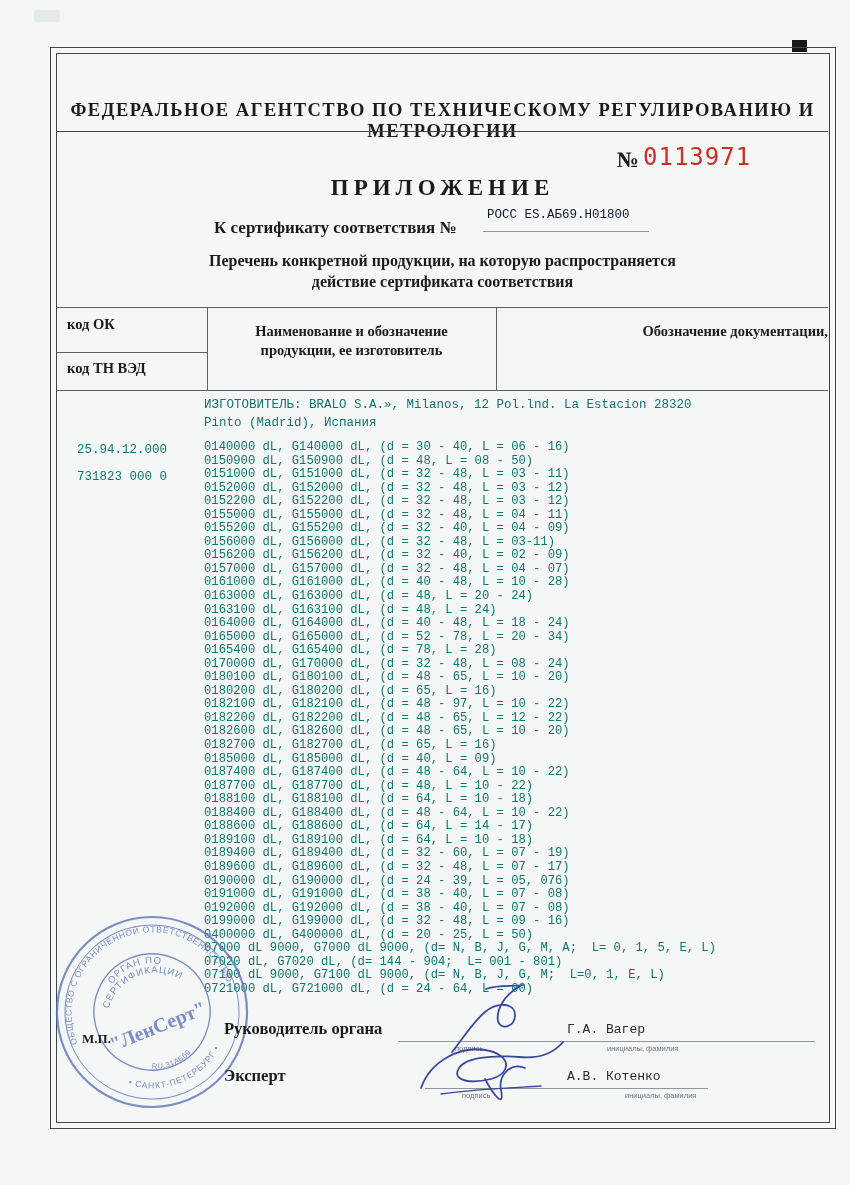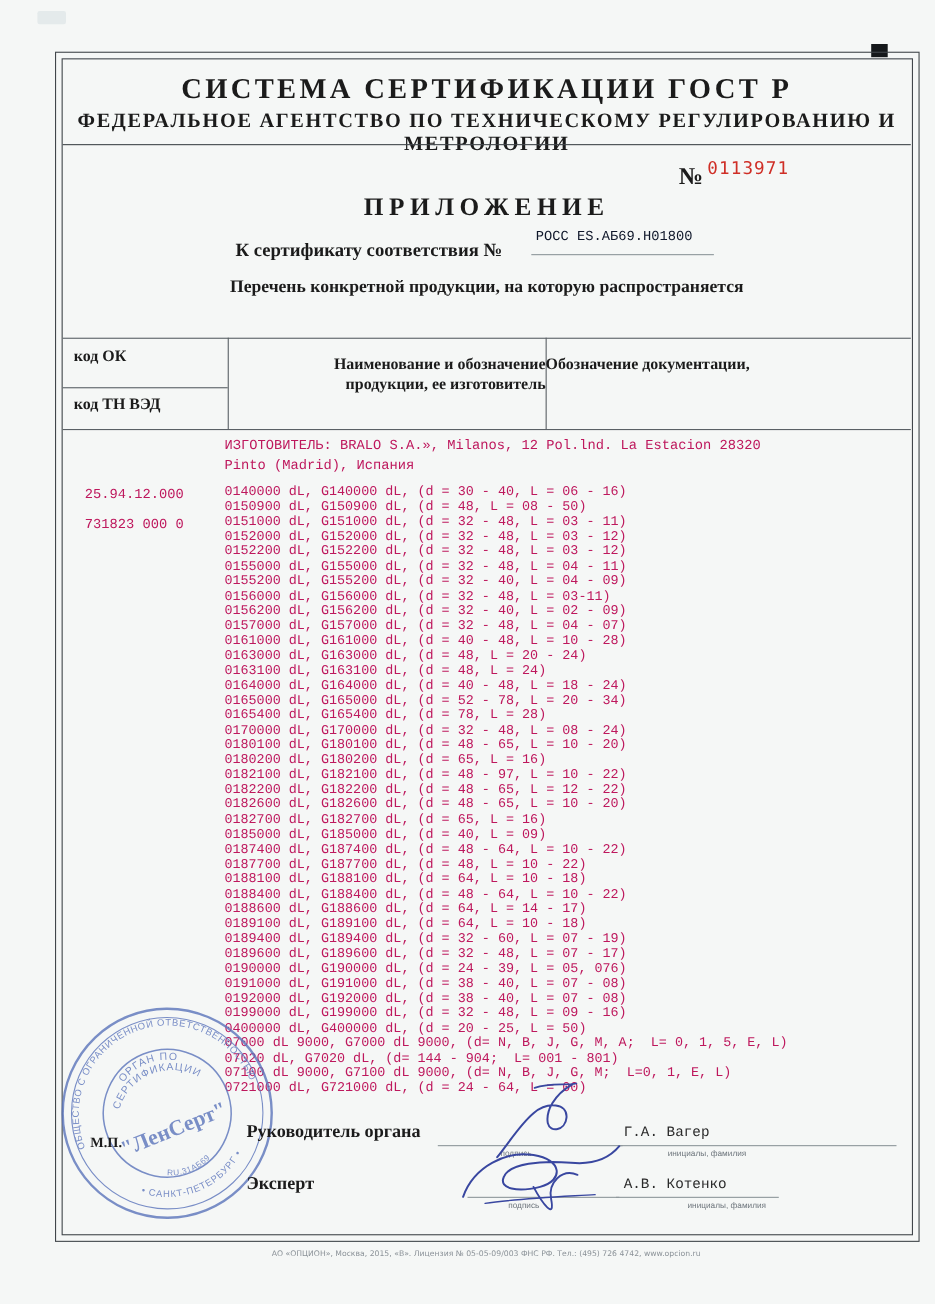--- a/index.html
+++ b/index.html
@@ -8,41 +8,41 @@
   .abs{position:absolute;}
   .ctr{left:57px;width:771px;text-align:center;}
   
   .outer-border{left:50px;top:47px;width:784px;height:1080px;border:1.6px solid #41464b;}
   .inner-border{left:56px;top:53px;width:772px;height:1068px;border:1px solid #41464b;}
   .head-divider{left:57px;top:131px;width:771px;border-top:1.5px solid #41464b;}
   
   .sys-title{top:66px;font-size:26px;font-weight:bold;letter-spacing:3px;}
   .agency{top:100px;font-size:18.5px;font-weight:bold;letter-spacing:1.5px;}
   .num-sign{left:617px;top:147px;font-size:22px;font-weight:bold;}
-  .blank-num{left:643px;top:143px;font-family:"DejaVu Sans Mono",monospace;font-size:16px;letter-spacing:1px;}
+  .blank-num{left:643px;top:143px;font-family:"DejaVu Sans Mono",monospace;font-size:24px;letter-spacing:1px;}
   .appendix-title{top:175px;font-size:23px;font-weight:bold;letter-spacing:5px;}
   .to-cert{left:214px;top:218px;font-size:17px;font-weight:600;}
   .cert-ref{left:487px;top:208px;font-family:"Liberation Mono",monospace;font-size:12.5px;color:#0f172a;}
   .ref-line{left:483px;top:231px;width:166px;border-bottom:1px solid #8e979c;}
   .scope1{top:252px;font-size:16px;font-weight:bold;}
   .scope2{top:273px;font-size:16px;font-weight:bold;}
   
   .t-line{border-top:1.3px solid #5a6065;}
   .t-top{left:57px;top:307px;width:771px;}
   .t-bot{left:57px;top:390px;width:771px;}
   .t-mid{left:57px;top:352px;width:150px;}
   .t-v{border-left:1.3px solid #5a6065;height:83px;top:307px;width:0;}
   .t-v1{left:207px;} .t-v2{left:496px;}
   .cell-label{font-size:14.5px;font-weight:600;}
   .kod-ok{left:67px;top:316px;}
   .kod-tnved{left:67px;top:360px;text-align:right;}
-  .col2-h{left:207px;top:322px;width:289px;text-align:right;line-height:19px;}
-  .col3-h{left:496px;top:322px;width:332px;text-align:left;line-height:19px;}
-  
-  pre{margin:0;font-family:"Liberation Mono",monospace;color:#be185d;}
+  .col2-h{left:207px;top:322px;width:289px;text-align:center;line-height:19px;}
+  .col3-h{left:496px;top:322px;width:332px;text-align:right;line-height:19px;}
+  
+  pre{margin:0;font-family:"Liberation Mono",monospace;color:#0f766e;}
   .manufacturer{left:204px;top:397px;font-size:12.5px;line-height:17.5px;}
   .code-ok{left:77px;top:443px;font-size:12.5px;}
   .code-tnved{left:77px;top:470px;font-size:12.5px;}
   .product-list{left:204px;top:441px;font-size:12.2px;line-height:13.55px;}
   
   .role{font-size:16.5px;font-weight:bold;}
   .head-role{left:224px;top:1019px;}
   .expert-role{left:224px;top:1066px;}
   .sig-line{border-bottom:1px solid #8e979c;height:0;}
   .head-sign-line{left:398px;top:1041px;width:168px;}
@@ -69,32 +69,32 @@
 <body>
 
 <div class="page">
 
   <div class="abs mark-left"></div>
   <div class="abs mark-right"></div>
 
   <div class="abs outer-border"></div>
   <div class="abs inner-border"></div>
 
-  <div class="abs ctr sys-title">СИСТЕМА СЕРТИФИКАЦИИ ГОСТ Р</div>
   <div class="abs ctr agency">ФЕДЕРАЛЬНОЕ АГЕНТСТВО ПО ТЕХНИЧЕСКОМУ РЕГУЛИРОВАНИЮ И МЕТРОЛОГИИ</div>
   <div class="abs head-divider"></div>
 
   <div class="abs num-sign">№</div>
   <div class="abs blank-num" style="color: rgb(207, 46, 38);">0113971</div>
 
   <div class="abs ctr appendix-title">ПРИЛОЖЕНИЕ</div>
   <div class="abs to-cert">К сертификату соответствия №</div>
   <div class="abs cert-ref">РОСС ES.АБ69.Н01800</div>
   <div class="abs ref-line"></div>
   <div class="abs ctr scope1">Перечень конкретной продукции,  на которую распространяется</div>
+  <div class="abs ctr scope2">действие сертификата соответствия</div>
 
   <div class="abs t-line t-top"></div>
   <div class="abs t-line t-bot"></div>
   <div class="abs t-line t-mid"></div>
   <div class="abs t-v t-v1"></div>
   <div class="abs t-v t-v2"></div>
   <div class="abs cell-label kod-ok">код ОК</div>
   <div class="abs cell-label kod-tnved">код ТН ВЭД</div>
   <div class="abs cell-label col2-h">
     <div>Наименование и обозначение</div>
@@ -200,14 +200,13 @@
   <svg class="abs sig1 sig-draw" width="115" height="72" viewBox="0 0 115 72" style="color:#3947a0">
     <path d="M82,3 C66,12 58,27 60,38 C62,47 76,45 77,33 C78,20 60,18 47,29 C35,39 26,54 14,69" fill="none" stroke="currentColor" stroke-width="1.8" stroke-linecap="round"></path>
     <path d="M48,6 C62,1 76,4 86,2" fill="none" stroke="currentColor" stroke-width="1.6" stroke-linecap="round"></path>
   </svg>
   <svg class="abs sig2 sig-draw" width="165" height="85" viewBox="0 0 165 85" style="color:#3947a0">
     <path d="M8,60 C18,32 48,18 72,22 C98,26 100,45 78,51 C58,56 40,53 45,42 C50,29 80,27 106,29 C126,31 140,26 150,14" fill="none" stroke="currentColor" stroke-width="1.8" stroke-linecap="round"></path>
     <path d="M72,51 C80,66 92,82 88,62 C85,47 98,34 112,40" fill="none" stroke="currentColor" stroke-width="1.7" stroke-linecap="round"></path>
     <path d="M28,66 C52,62 96,60 128,58" fill="none" stroke="currentColor" stroke-width="1.3" stroke-linecap="round"></path>
   </svg>
 
-  <div class="abs footer-imprint">АО «ОПЦИОН», Москва, 2015, «В».  Лицензия № 05-05-09/003 ФНС РФ.  Тел.: (495) 726 4742, www.opcion.ru</div>
 </div>
 
 </body></html>

